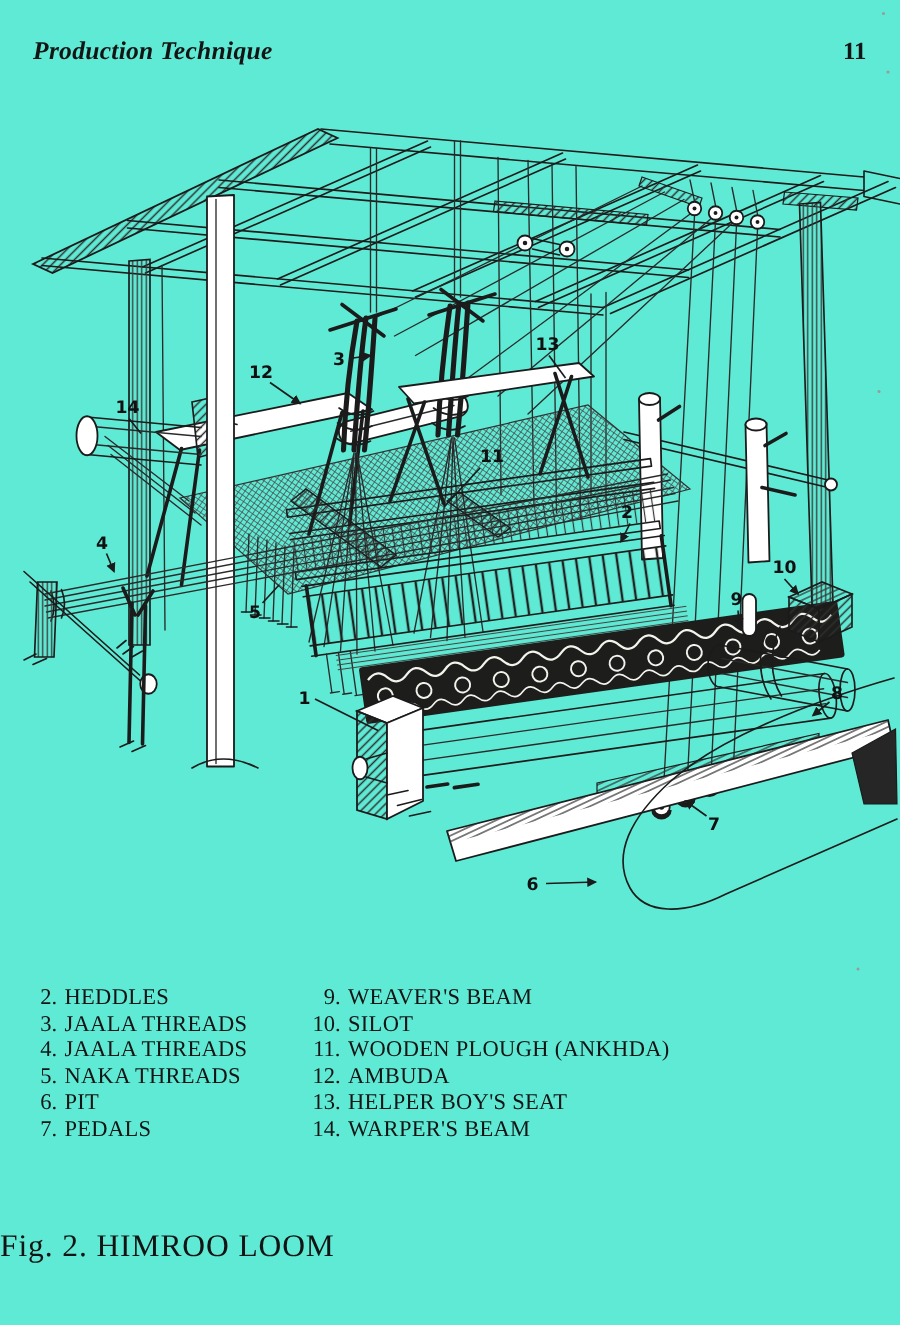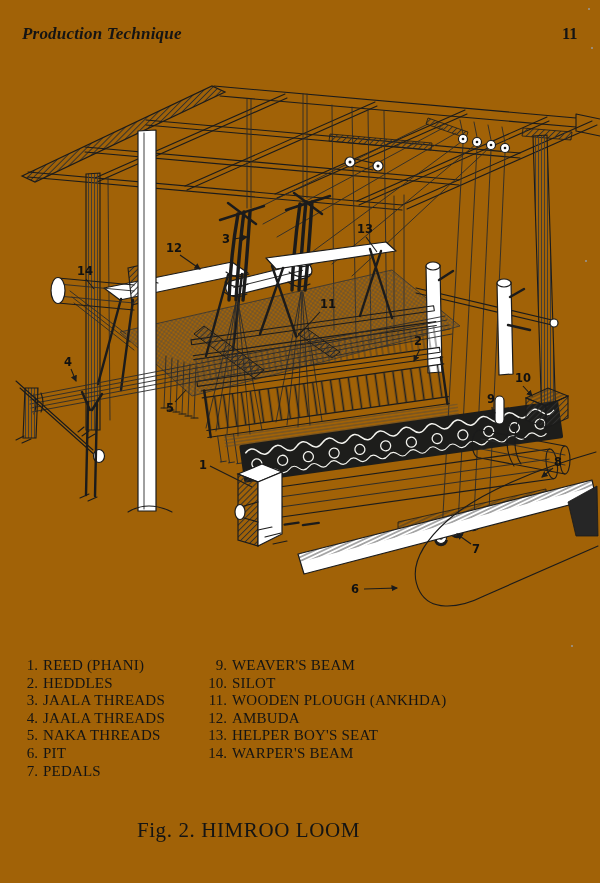--- a/index.html
+++ b/index.html
@@ -1,30 +1,30 @@
 <!DOCTYPE html>
 <html><head>
 <meta charset="utf-8">
 <style>
   html,body{margin:0;padding:0;background:#e8e8e8;}
-  .page{position:relative;width:600px;height:883px;background:#a16207;overflow:hidden;
+  .page{position:relative;width:600px;height:883px;background:#5eead4;overflow:hidden;
         font-family:"Liberation Serif",serif;color:#141414;}
   .hdr-title{position:absolute;left:22px;top:24px;font-size:17px;font-weight:bold;font-style:italic;letter-spacing:.2px;}
   .hdr-page{position:absolute;left:562px;top:24px;font-size:16.5px;font-weight:bold;}
   svg.fig{position:absolute;left:0;top:0;width:600px;height:883px;}
   .legend{position:absolute;left:0;top:657px;width:600px;font-size:15px;line-height:17.6px;}
   .col{position:absolute;top:0;}
   .col-left{left:25px;width:190px;}
   .col-right{left:197px;width:300px;}
   .lrow{white-space:nowrap;}
   .lrow .num{display:inline-block;text-align:right;margin-right:5px;}
   .col-left .num{width:13px;}
   .col-right .num{width:30px;}
   .lrow .lbl{letter-spacing:.2px;}
-  .caption{position:absolute;left:0;top:818px;width:497px;text-align:center;font-size:21px;letter-spacing:.6px;}
+  .caption{position:absolute;left:0;top:818px;width:497px;text-align:left;font-size:21px;letter-spacing:.6px;}
   .speck{position:absolute;width:2px;height:2px;background:#9a9a9a;border-radius:50%;}
   
   .ln{stroke:#1b1b1b;fill:none;stroke-width:1.1;stroke-linecap:round;}
   .lnf{stroke:#1b1b1b;fill:#ffffff;stroke-width:1.2;stroke-linejoin:round;}
   .str{stroke:#2a2a2a;fill:none;stroke-width:.9;stroke-linecap:round;}
   .thick{stroke:#1b1b1b;fill:none;stroke-width:2.4;stroke-linecap:round;}
   .callout{font-family:"DejaVu Sans",sans-serif;font-weight:bold;font-size:11.5px;fill:#111;}
 </style>
 </head>
 <body>
@@ -315,21 +315,20 @@
       <text class="callout" x="515" y="382">10</text>
       <text class="callout" x="320" y="308">11</text>
       <text class="callout" x="166" y="252">12</text>
       <text class="callout" x="357" y="233">13</text>
       <text class="callout" x="77" y="275">14</text>
     </g>
   </svg>
 
   <div class="legend">
     <div class="col col-left">
-      <div class="lrow"><span class="num">1.</span><span class="lbl">REED (PHANI)</span></div>
       <div class="lrow"><span class="num">2.</span><span class="lbl">HEDDLES</span></div>
       <div class="lrow"><span class="num">3.</span><span class="lbl">JAALA THREADS</span></div>
       <div class="lrow"><span class="num">4.</span><span class="lbl">JAALA THREADS</span></div>
       <div class="lrow"><span class="num">5.</span><span class="lbl">NAKA THREADS</span></div>
       <div class="lrow"><span class="num">6.</span><span class="lbl">PIT</span></div>
       <div class="lrow"><span class="num">7.</span><span class="lbl">PEDALS</span></div>
     </div>
     <div class="col col-right">
       <div class="lrow"><span class="num">9.</span><span class="lbl">WEAVER'S BEAM</span></div>
       <div class="lrow"><span class="num">10.</span><span class="lbl">SILOT</span></div>

